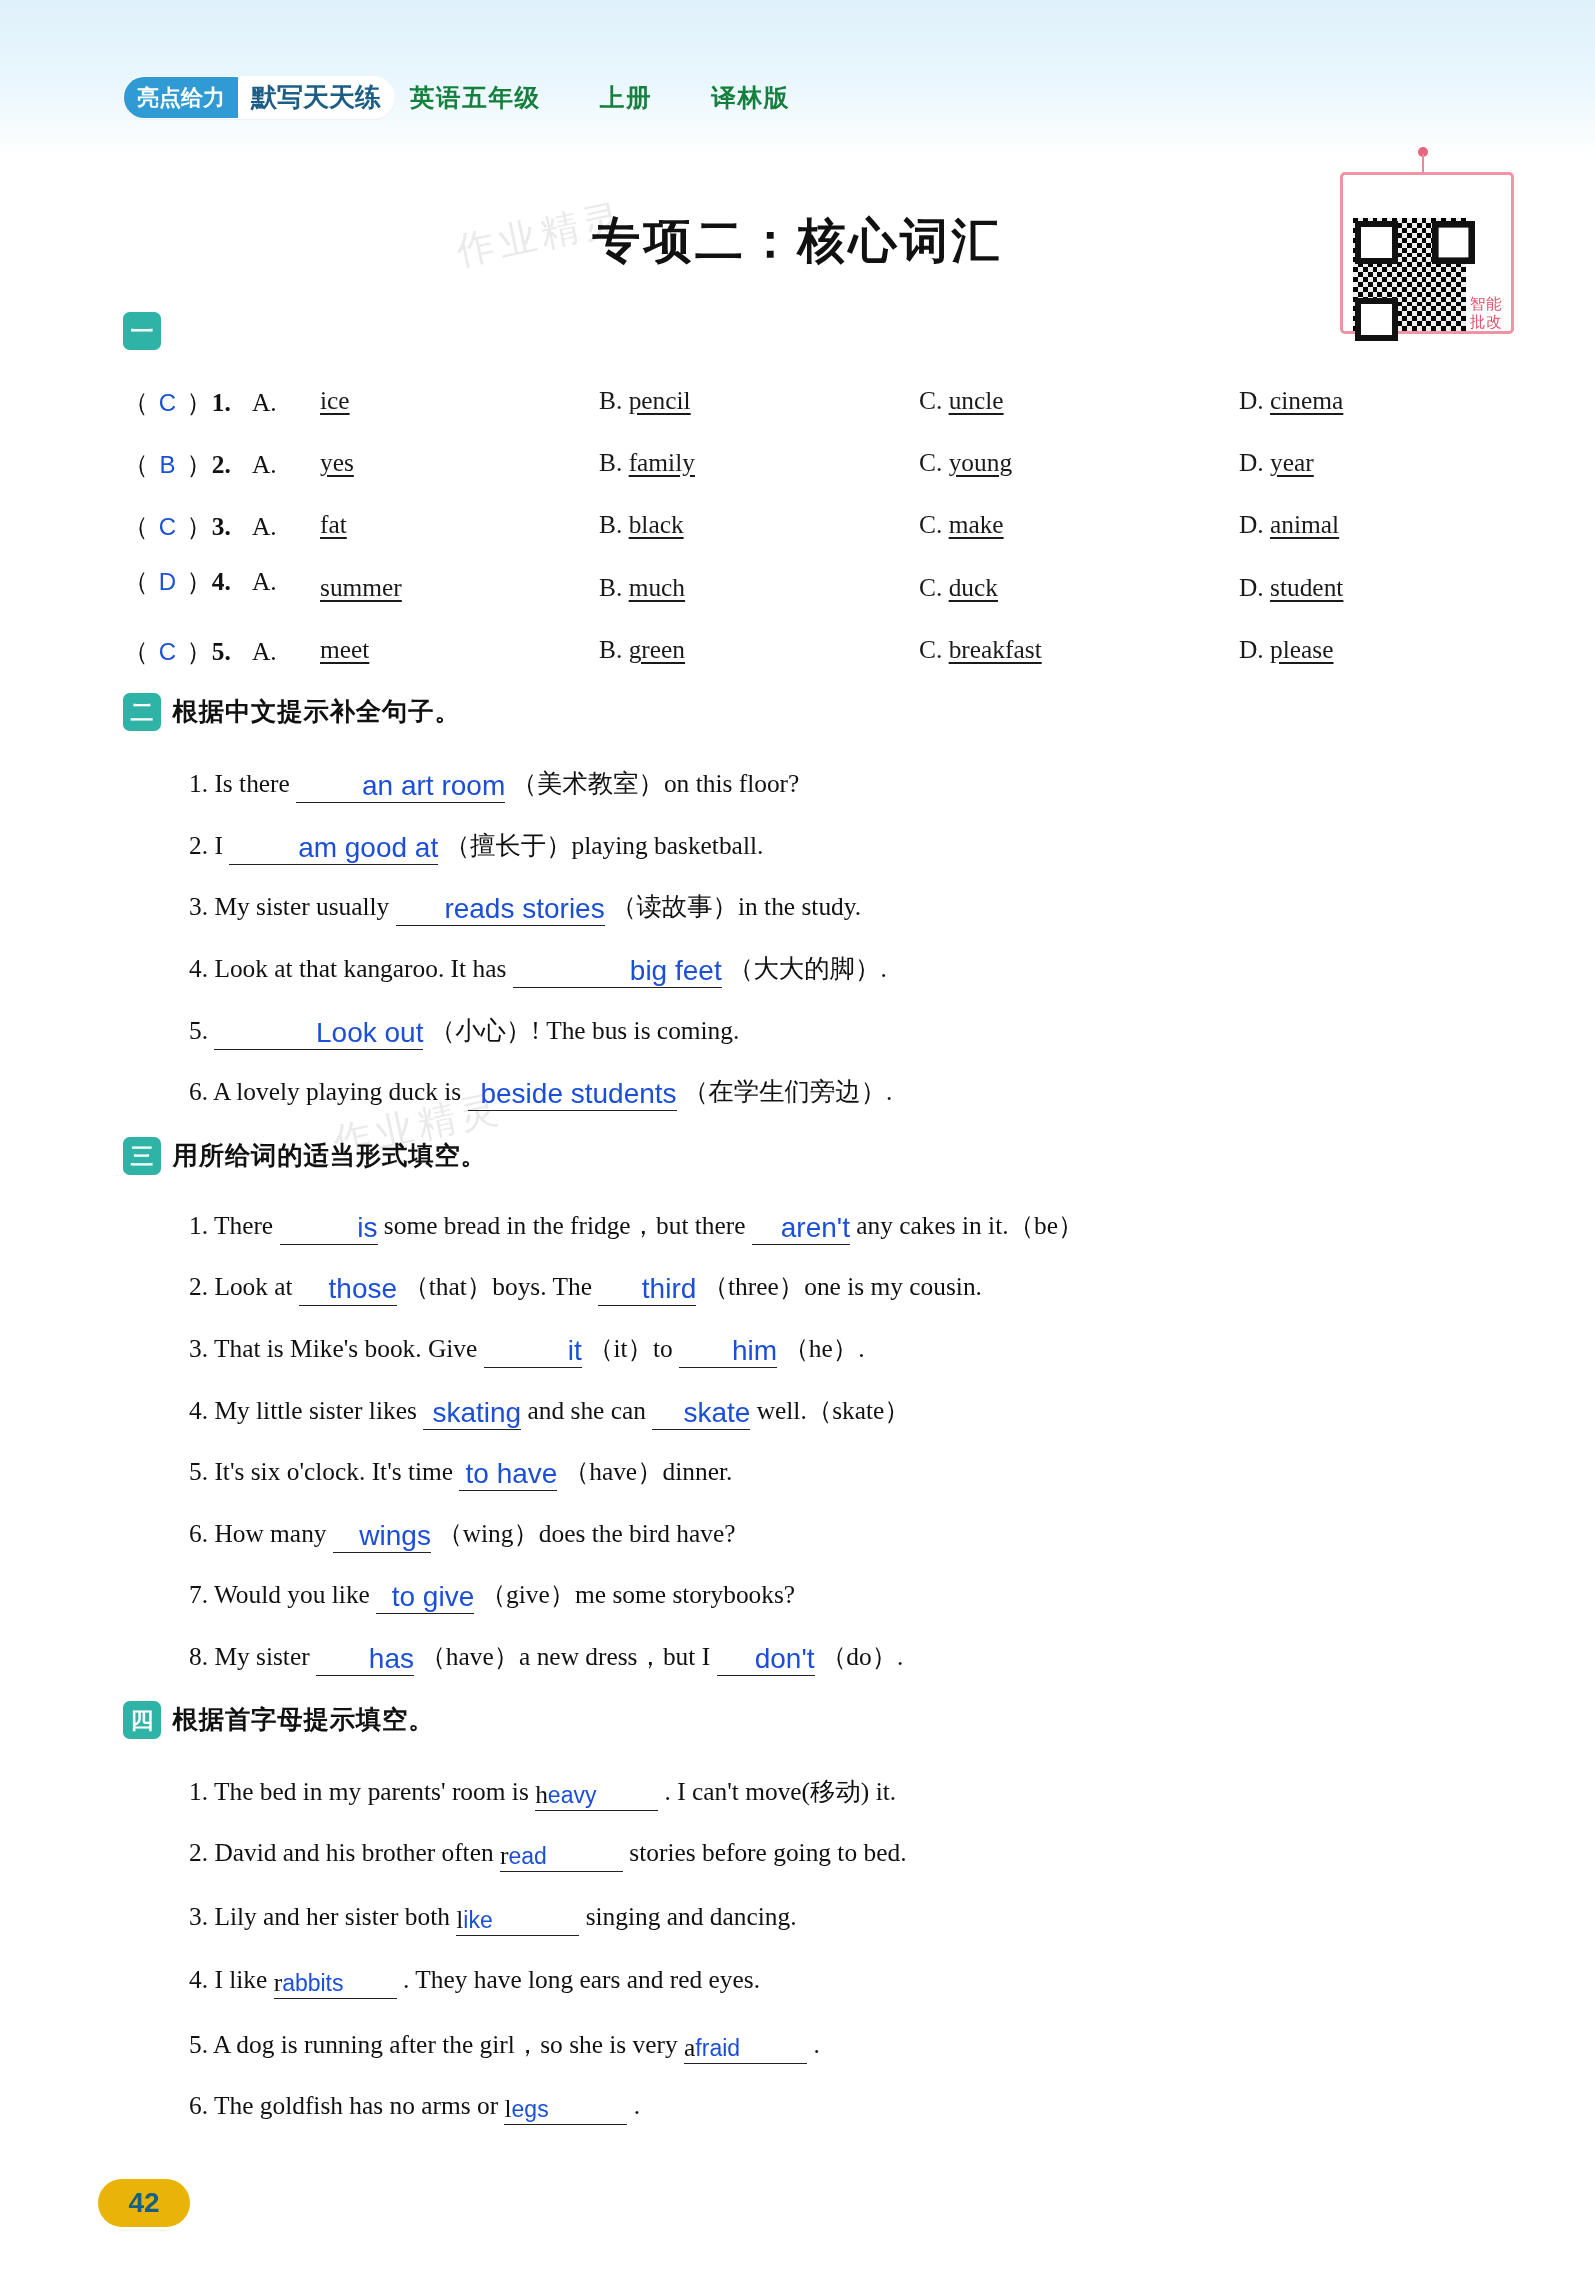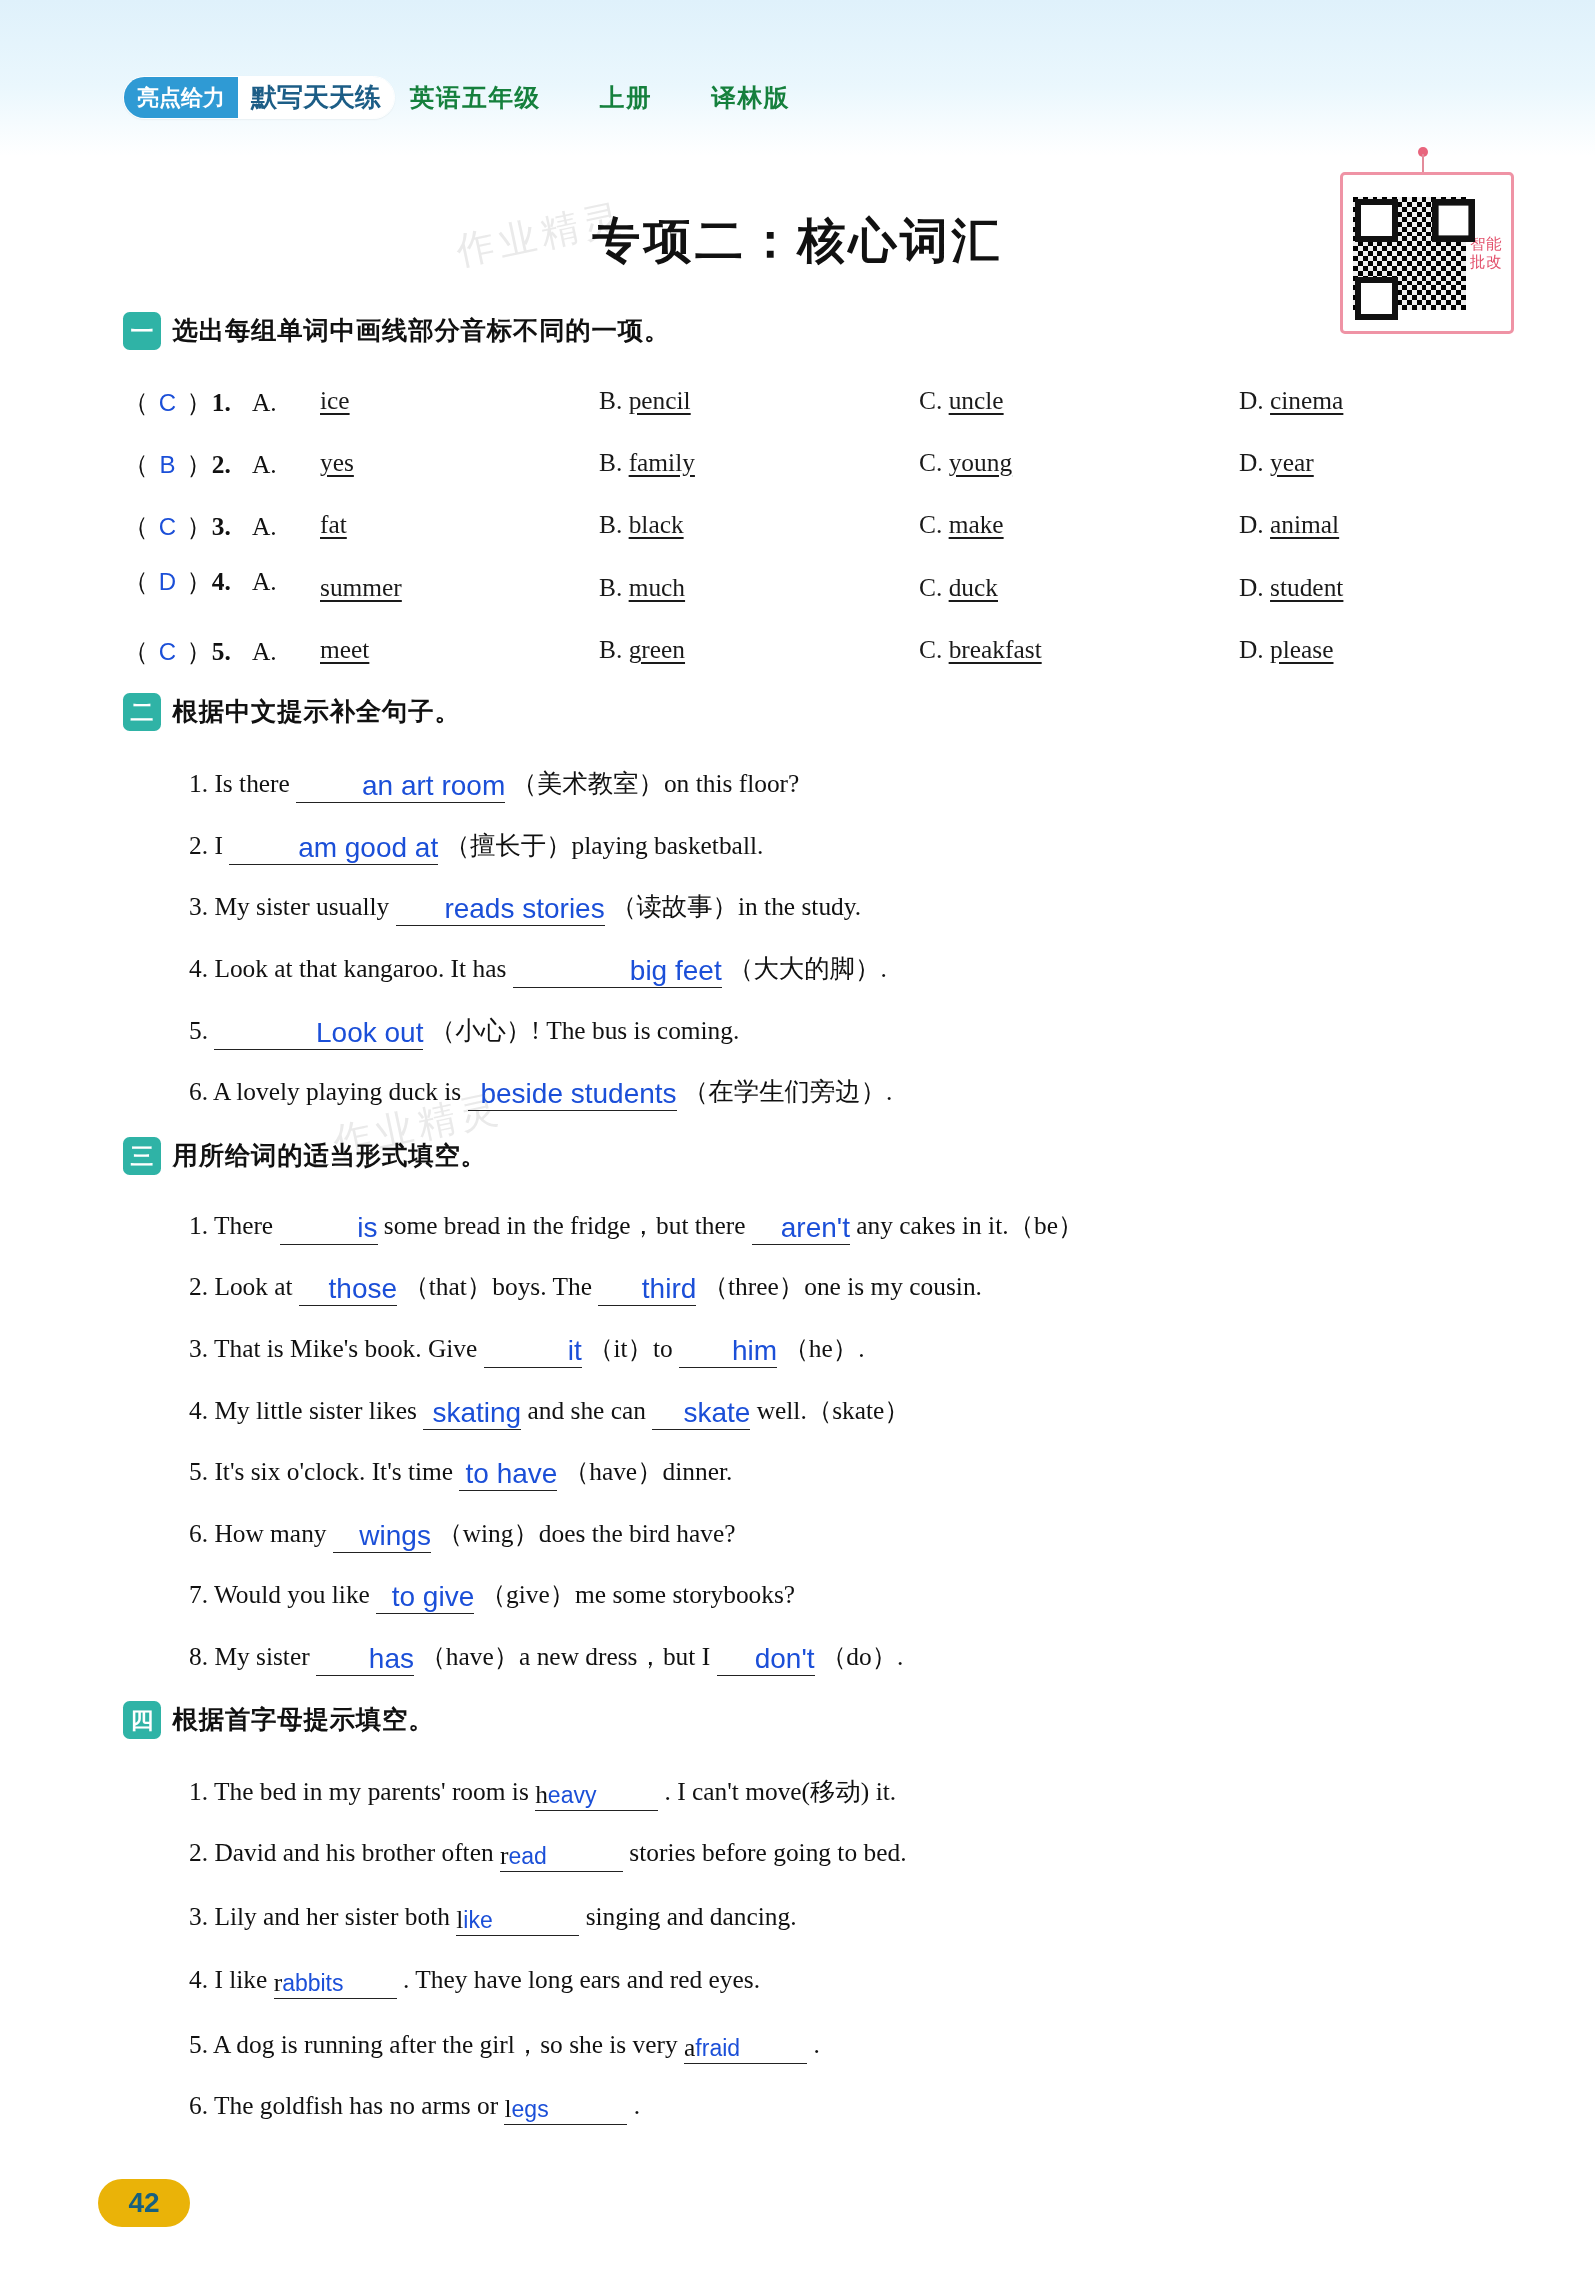--- a/index.html
+++ b/index.html
@@ -75,21 +75,21 @@
   .qr-string{
     position:absolute;left:82px;top:-18px;width:1.6px;height:19.7px;background:#e38b9a;
   }
   .qr-knob{
     position:absolute;left:78px;top:-24.6px;width:9.8px;height:9.8px;border-radius:50%;
     background:#e8657d;
   }
   .qr-box{
     position:absolute;left:0;top:0;width:168px;height:156px;
     border:3.3px solid #ef93a5;border-radius:4.9px;background:#fff;
-    display:flex;align-items:center;
+    display:flex;align-items:flex-end;
   }
   .qr-code{
     width:113px;height:113px;margin-left:9.8px;
     background:
       repeating-linear-gradient(90deg,#111 0 4.9px,#fff 4.9px 9.8px),
       repeating-linear-gradient(0deg,#111 0 4.9px,#fff 4.9px 9.8px);
     background-blend-mode:difference;
     position:relative;
   }
   .qr-code:before,.qr-code:after{
@@ -183,21 +183,20 @@
   <div class="qr-knob"></div>
   <div class="qr-string"></div>
   <div class="qr-box">
     <div class="qr-code"></div>
     <div class="qr-label">智能批改</div>
   </div>
 </div>
 
 <div class="sec" style="left:123px;top:312px;">
   <div class="num">一</div>
-  <div class="txt">选出每组单词中画线部分音标不同的一项。</div>
 </div>
 
 <div class="line" style="left:123px;top:386px;">
   （<span class="paren-ans">C</span>）<b>1.</b>
   <span style="margin-left:14.8px;">A.</span>
 </div>
 <div class="optcol" style="left:320px;top:386px;"><span class="u">ice</span></div>
 <div class="optcol" style="left:599px;top:386px;">B.&nbsp;<span class="u">pencil</span></div>
 <div class="optcol" style="left:919px;top:386px;">C.&nbsp;<span class="u">uncle</span></div>
 <div class="optcol" style="left:1239px;top:386px;">D.&nbsp;<span class="u">cinema</span></div>

